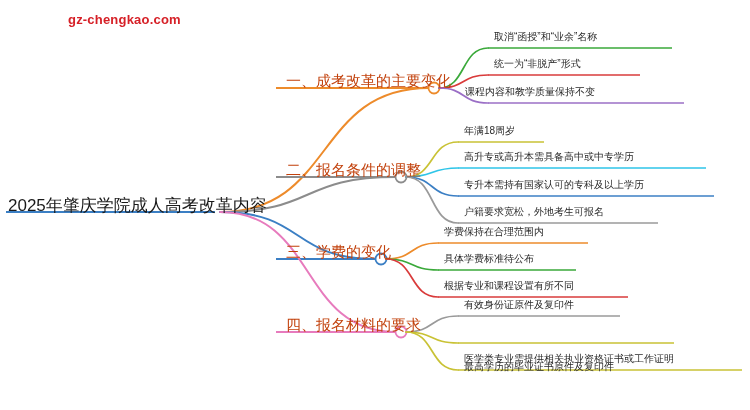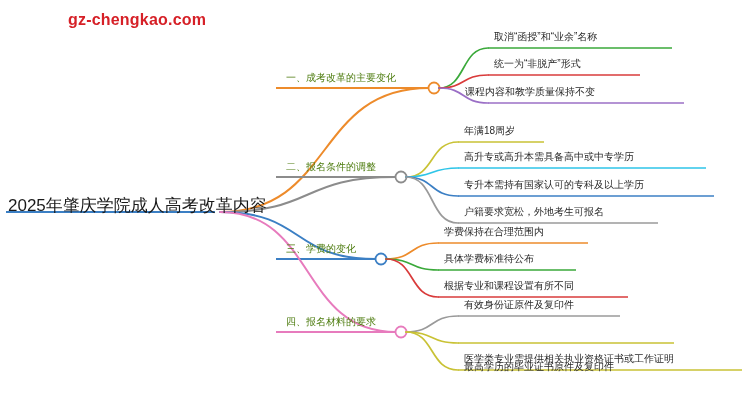--- a/index.html
+++ b/index.html
@@ -44,21 +44,21 @@
     display: block;
     font-size: 20px;
     font-weight: bold;
     color: #1f9a3c;
     letter-spacing: 0px;
     line-height: 24px;
     white-space: nowrap;
   }
   .logo-url {
     display: block;
-    font-size: 16px;
+    font-size: 13px;
     font-weight: bold;
     color: #d62027;
     letter-spacing: 0.2px;
     line-height: 14px;
     white-space: nowrap;
   }
 
   
   #map-svg {
     position: absolute;
@@ -71,22 +71,22 @@
     position: absolute;
     white-space: nowrap;
     color: #2b2b2b;
     line-height: 1;
   }
   .root-label {
     font-size: 17px;
     color: #1a1a1a;
   }
   .branch-label {
-    font-size: 10px;
-    color: #4d7c0f;
+    font-size: 15px;
+    color: #c2410c;
   }
   .leaf-label {
     font-size: 10px;
     color: #2a2a2a;
   }
 </style>
 </head>
 <body>
 
 <div id="root">

